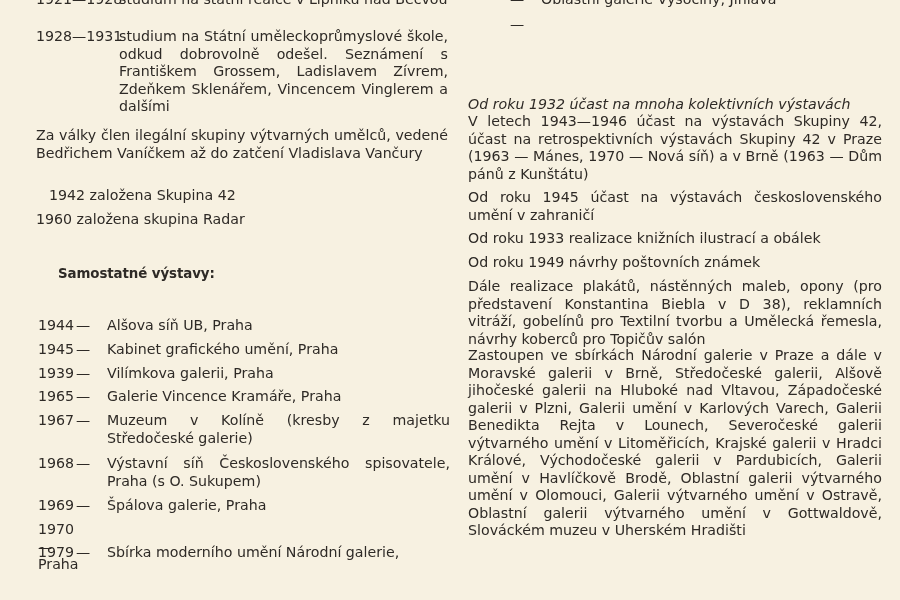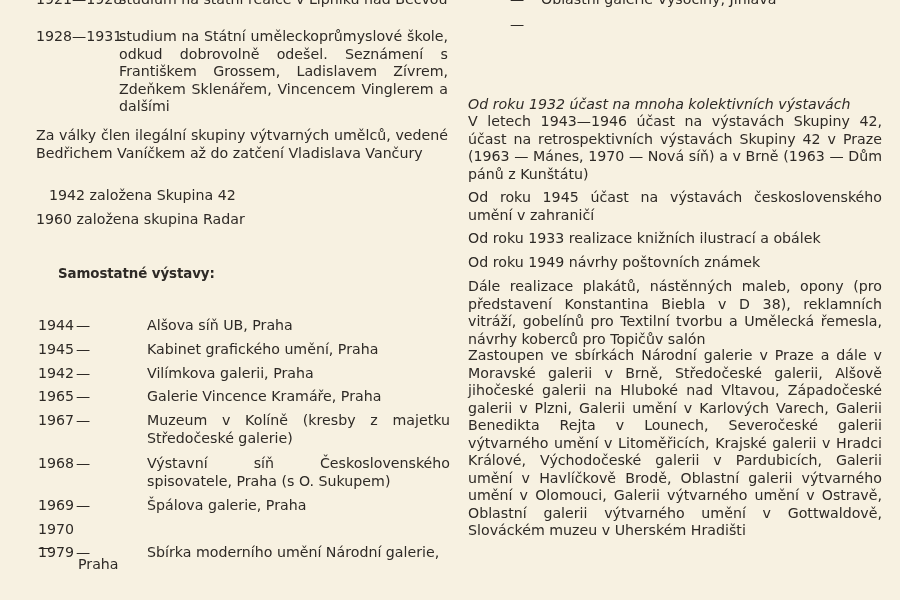--- a/index.html
+++ b/index.html
@@ -13,21 +13,21 @@
   }
   .page { position: absolute; inset: 0; }
   .just { text-align: justify; }
   .abs { position: absolute; }
   .bio-row { display: flex; }
   .bio-year { width: 83px; flex: none; white-space: nowrap; }
   .bio-text { flex: 1; text-align: justify; }
   .ex-row { display: flex; }
   .ex-year { width: 38px; flex: none; }
   .ex-dash { width: 31px; flex: none; }
-  .ex-text { flex: 1; text-align: justify; margin-left: 40px; }
+  .ex-text { flex: 1; text-align: justify; }
   .heading { font-weight: bold; font-size: 13.4px; letter-spacing: -0.1px; }
 </style>
 </head>
 <body>
 
 <div class="page">
 
   <div class="abs bio-row" style="left:36px; top:-9px; width:412px;">
     <span class="bio-year">1921—1928</span>
     <span class="bio-text">studium na státní reálce v Lipníku nad Bečvou</span>
@@ -47,21 +47,21 @@
     <span class="ex-year">1944</span>
     <span class="ex-dash">—</span>
     <span class="ex-text">Alšova síň UB, Praha</span>
   </div>
   <div class="abs ex-row" style="left:38px; top:341px; width:412px;">
     <span class="ex-year">1945</span>
     <span class="ex-dash">—</span>
     <span class="ex-text">Kabinet grafického umění, Praha</span>
   </div>
   <div class="abs ex-row" style="left:38px; top:365px; width:412px;">
-    <span class="ex-year">1942</span>
+    <span class="ex-year">1939</span>
     <span class="ex-dash">—</span>
     <span class="ex-text">Vilímkova galerii, Praha</span>
   </div>
   <div class="abs ex-row" style="left:38px; top:388px; width:412px;">
     <span class="ex-year">1965</span>
     <span class="ex-dash">—</span>
     <span class="ex-text">Galerie Vincence Kramáře, Praha</span>
   </div>
   <div class="abs ex-row" style="left:38px; top:412px; width:412px;">
     <span class="ex-year">1967</span>

